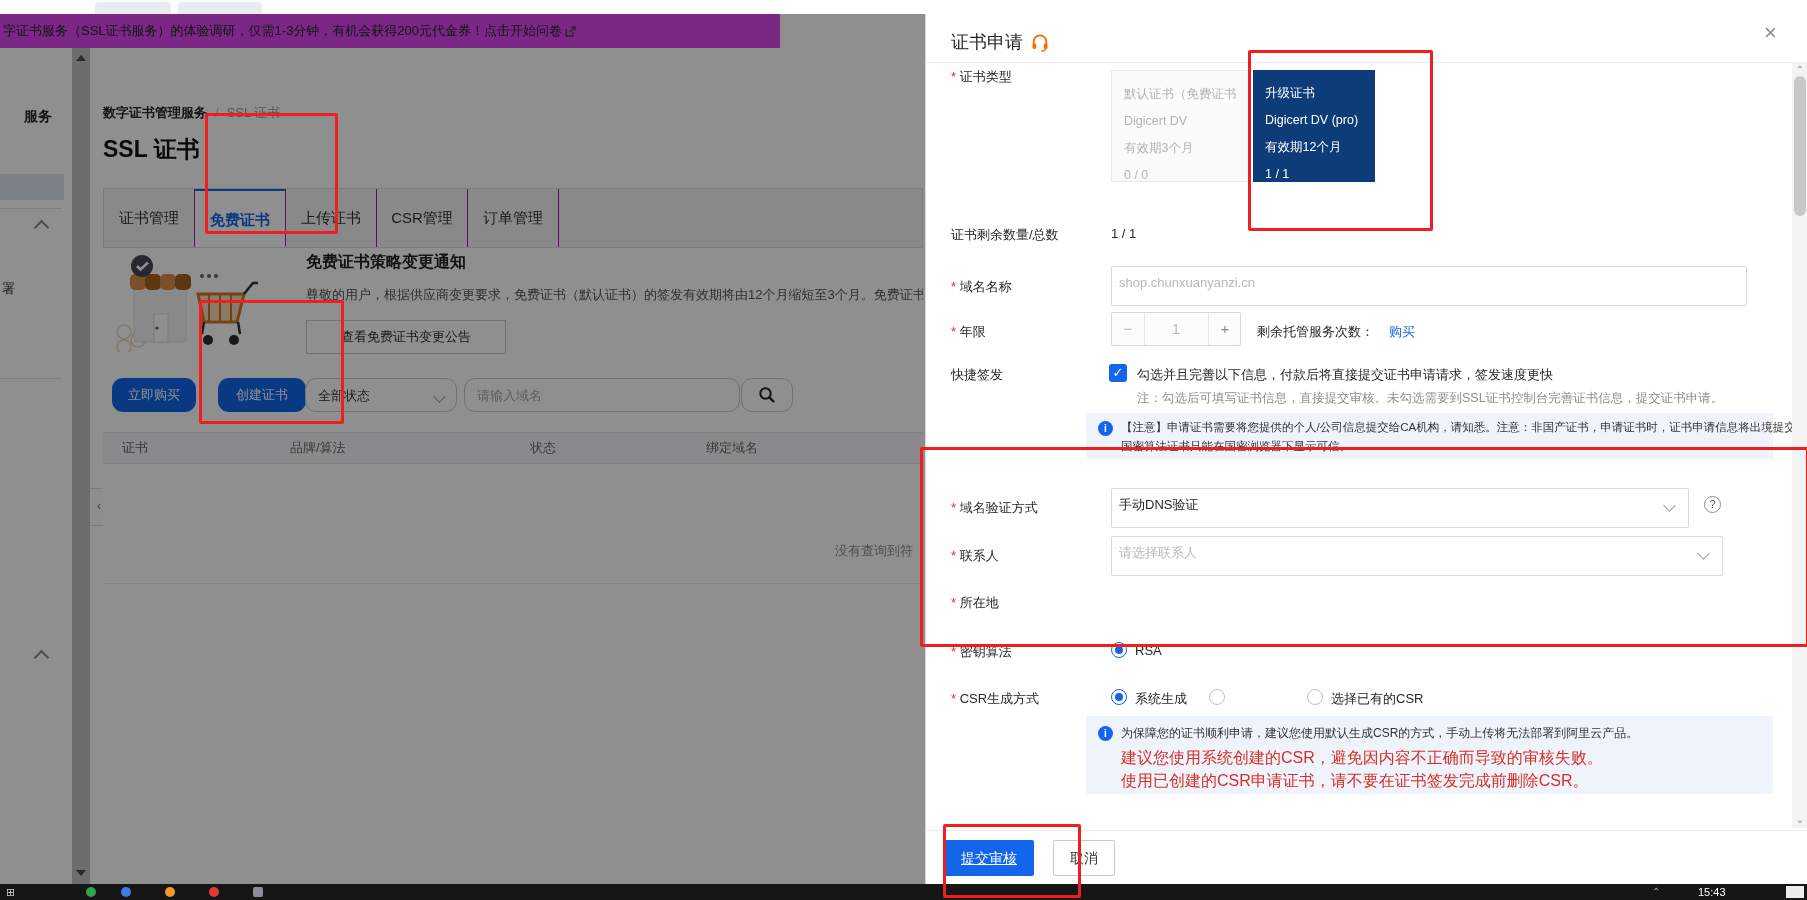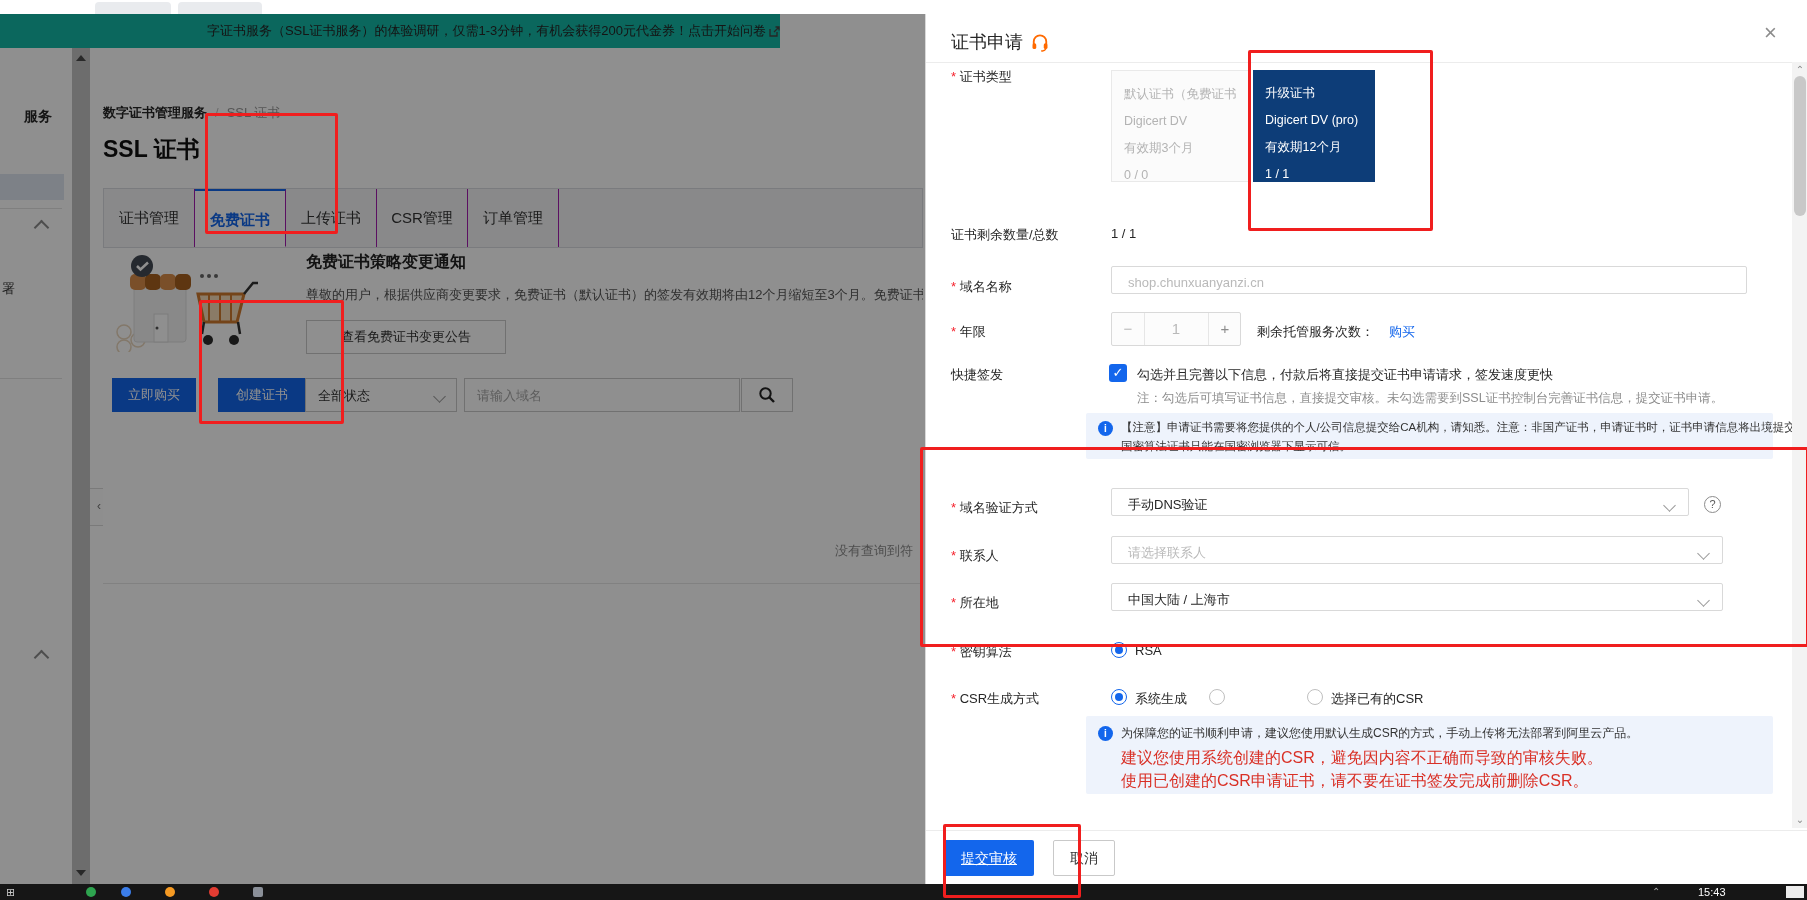--- a/index.html
+++ b/index.html
@@ -3,22 +3,22 @@
 <meta charset="utf-8">
 <style>
   html,body{margin:0;padding:0;background:#ddd;}
   .screen{position:relative;width:1807px;height:900px;overflow:hidden;background:#fff;
     font-family:"Liberation Sans","DejaVu Sans",sans-serif;color:#333;font-size:13px;}
   .abs{position:absolute;}
   
   .topstrip{position:absolute;left:0;top:0;width:1807px;height:14px;background:#fff;}
   .ghost-tab{position:absolute;top:2px;height:12px;background:#e9ebee;border-radius:4px 4px 0 0;}
   
-  .banner{position:absolute;left:0;top:14px;width:780px;height:34px;background:#14b8a6;
-    line-height:34px;color:#262626;white-space:nowrap;overflow:hidden;border-bottom:1px solid #cfcfcf;text-align:right;}
+  .banner{position:absolute;left:0;top:14px;width:780px;height:34px;background:#d946ef;
+    line-height:34px;color:#262626;white-space:nowrap;overflow:hidden;border-bottom:1px solid #cfcfcf;}
   .banner span{margin-left:3px;}
   .extlink{display:inline-block;vertical-align:-2px;margin-left:4px;}
   
   .app{position:absolute;left:0;top:48px;width:925px;height:836px;background:#fff;overflow:hidden;}
   .sidebar{position:absolute;left:0;top:0;width:66px;height:628px;background:#fff;}
   .side-sel{position:absolute;left:0;top:126px;width:64px;height:26px;background:#dfe6f1;}
   .side-div{position:absolute;left:0;width:62px;height:1px;background:#e3e3e3;}
   .chev-up{position:absolute;width:9px;height:9px;border-left:2px solid #8c8c8c;border-top:2px solid #8c8c8c;transform:rotate(45deg);}
   .chev-down{display:inline-block;width:8px;height:8px;border-right:1.6px solid #999;border-bottom:1.6px solid #999;transform:rotate(45deg);}
   .mscroll{position:absolute;left:72px;top:0;width:18px;height:836px;background:#c2c2c2;}
@@ -30,42 +30,42 @@
   .crumb-sep{color:#bfbfbf;margin:0 8px;}
   .crumb-g{color:#999;}
   .page-title{position:absolute;left:103px;top:86px;font-size:23px;font-weight:bold;color:#111;}
   .tabbar{position:absolute;left:103px;top:140px;width:820px;height:60px;background:#f4f5f7;border:1px solid #d9dce1;box-sizing:border-box;display:flex;}
   .tab{width:91px;height:100%;box-sizing:border-box;border-right:1px solid #a21caf;text-align:center;line-height:58px;font-size:15px;color:#333;}
   .tab.active{background:#fff;border-top:2px solid #1366ec;color:#1366ec;font-weight:bold;border-bottom:1px solid #fff;}
   .notice-title{position:absolute;left:306px;top:204px;font-size:16px;font-weight:bold;color:#222;}
   .notice-body{position:absolute;left:306px;top:238px;width:617px;white-space:nowrap;overflow:hidden;color:#555;}
   .btn-plain{background:#fff;border:1px solid #c9c9c9;color:#333;text-align:center;box-sizing:border-box;}
   .btn-blue{background:#1366ec;color:#fff;text-align:center;border:none;}
-  .toolbar-el{position:absolute;top:330px;height:34px;line-height:34px;box-sizing:border-box;font-size:13px;}
+  .toolbar-el{position:absolute;top:330px;height:34px;line-height:34px;box-sizing:border-box;font-size:13px;border-radius:11px;}
   .select-box{background:#fff;border:1px solid #c9c9c9;padding-left:12px;color:#333;position:relative;}
   .select-box .chev-down{position:absolute;right:12px;top:13px;}
   .input-box{background:#fff;border:1px solid #c9c9c9;padding-left:12px;color:#a6a6a6;}
   .thead{position:absolute;left:103px;top:384px;width:820px;height:32px;background:#f6f7f9;border-top:1px solid #e6e6e6;border-bottom:1px solid #e6e6e6;box-sizing:border-box;color:#666;}
   .thead span{position:absolute;top:0;line-height:30px;}
   .tbody-empty{position:absolute;left:103px;top:416px;width:820px;height:120px;background:#fff;border-bottom:1px solid #e6e6e6;box-sizing:border-box;}
   .empty-text{position:absolute;left:835px;top:494px;color:#8c8c8c;}
   
   .dim{position:absolute;left:0;top:14px;width:925px;height:870px;background:rgba(0,0,0,0.44);z-index:50;}
   
   .panel{position:absolute;left:925px;top:14px;width:882px;height:870px;background:#fff;z-index:100;border-left:1px solid #d9d9d9;box-sizing:border-box;}
   .panel-title{position:absolute;left:25px;top:16px;font-size:18px;color:#262626;}
   .panel-close{position:absolute;left:838px;top:8px;font-size:22px;color:#8c8c8c;line-height:22px;}
   .pdiv{position:absolute;left:0;width:882px;height:1px;background:#ececec;}
   .flabel{position:absolute;left:25px;font-size:13px;color:#262626;white-space:nowrap;}
   .req::before{content:"* ";color:#f5222d;}
   .card{position:absolute;top:56px;box-sizing:border-box;padding:10px 12px;}
   .card .cline{display:block;height:27px;line-height:27px;font-size:12.5px;white-space:nowrap;overflow:hidden;}
   .card-default{left:185px;width:139px;height:112px;background:#fbfbfb;border:1px solid #e9e9e9;color:#b3b3b3;}
   .card-upgrade{left:327px;width:122px;height:112px;background:#0d3d78;color:#fff;}
-  .pinput{position:absolute;box-sizing:border-box;border:1px solid #d9d9d9;border-radius:2px;background:#fff;height:28px;line-height:32px;padding-left:16px;font-size:13px;}
+  .pinput{position:absolute;box-sizing:border-box;border:1px solid #d9d9d9;border-radius:2px;background:#fff;height:40px;line-height:32px;padding-left:7px;font-size:13px;}
   .pselect .chev-down{position:absolute;right:14px;top:12px;}
   .stepper{position:absolute;left:185px;top:298px;width:130px;height:34px;border:1px solid #d9d9d9;border-radius:2px;background:#fcfcfc;box-sizing:border-box;}
   .stepper .cell{position:absolute;top:0;height:32px;line-height:32px;text-align:center;color:#b9b9b9;font-size:15px;}
   .checkbox{position:absolute;left:183px;top:350px;width:18px;height:18px;background:#1366ec;border-radius:3px;color:#fff;font-size:13px;line-height:18px;text-align:center;}
   .infobox{position:absolute;left:160px;width:687px;background:#eef3fc;border-radius:2px;}
   .i-icon{position:absolute;left:12px;width:15px;height:15px;border-radius:50%;background:#1366ec;color:#fff;font-size:10px;font-weight:bold;text-align:center;line-height:15px;font-style:normal;}
   .iline{position:absolute;left:35px;white-space:nowrap;font-size:11.5px;color:#333;}
   .iline.red{color:#d93026;font-size:16px;}
   .radio{position:absolute;width:14px;height:14px;border-radius:50%;border:1.5px solid #bfbfbf;background:#fff;}
   .radio.sel{border-color:#1366ec;}
@@ -167,20 +167,26 @@
     <div class="toolbar-el btn-blue" style="left:218px;width:88px;">创建证书</div>
     <div class="toolbar-el select-box" style="left:305px;width:152px;"><span>全部状态</span><span class="chev-down"></span></div>
     <div class="toolbar-el input-box" style="left:464px;width:276px;">请输入域名</div>
     <div class="toolbar-el btn-plain" style="left:741px;width:52px;">
       <svg width="18" height="18" viewBox="0 0 18 18" style="vertical-align:-4px;">
           <circle cx="7.5" cy="7.5" r="5.2" fill="none" stroke="#222" stroke-width="2"></circle>
           <path d="M11.5 11.5 L16 16" stroke="#222" stroke-width="2.4"></path>
         </svg>
     </div>
 
+    <div class="thead">
+      <span style="left:19px;">证书</span>
+      <span style="left:187px;">品牌/算法</span>
+      <span style="left:427px;">状态</span>
+      <span style="left:603px;">绑定域名</span>
+    </div>
     <div class="tbody-empty"></div>
     <div class="empty-text">没有查询到符</div>
   </div>
 
   <div class="dim"></div>
 
   <div class="panel">
     <div class="panel-title">证书申请</div>
     <span class="abs" style="left:104px;top:18px;">
       <svg width="20" height="20" viewBox="0 0 24 24">
@@ -234,21 +240,20 @@
     </div>
 
     <div class="flabel req" style="top:485px;">域名验证方式</div>
     <div class="pinput pselect" style="left:185px;top:474px;width:578px;color:#262626;"><span>手动DNS验证</span><span class="chev-down"></span></div>
     <div class="help-circle">?</div>
 
     <div class="flabel req" style="top:533px;">联系人</div>
     <div class="pinput pselect" style="left:185px;top:522px;width:612px;color:#b9b9b9;"><span>请选择联系人</span><span class="chev-down"></span></div>
 
     <div class="flabel req" style="top:580px;">所在地</div>
-    <div class="pinput pselect" style="left:185px;top:569px;width:612px;color:#262626;"><span>中国大陆 / 上海市</span><span class="chev-down"></span></div>
 
     <div class="flabel req" style="top:629px;">密钥算法</div>
     <span class="radio sel" style="left:185px;top:628px;"></span>
     <span class="rlabel" style="left:209px;top:629px;">RSA</span>
 
     <div class="flabel req" style="top:676px;">CSR生成方式</div>
     <span class="radio sel" style="left:185px;top:675px;"></span>
     <span class="rlabel" style="left:209px;top:676px;">系统生成</span>
     <span class="radio" style="left:283px;top:675px;"></span>
     <span class="rlabel" style="left:307px;top:676px;margin-top:48px;">手动填写</span>

